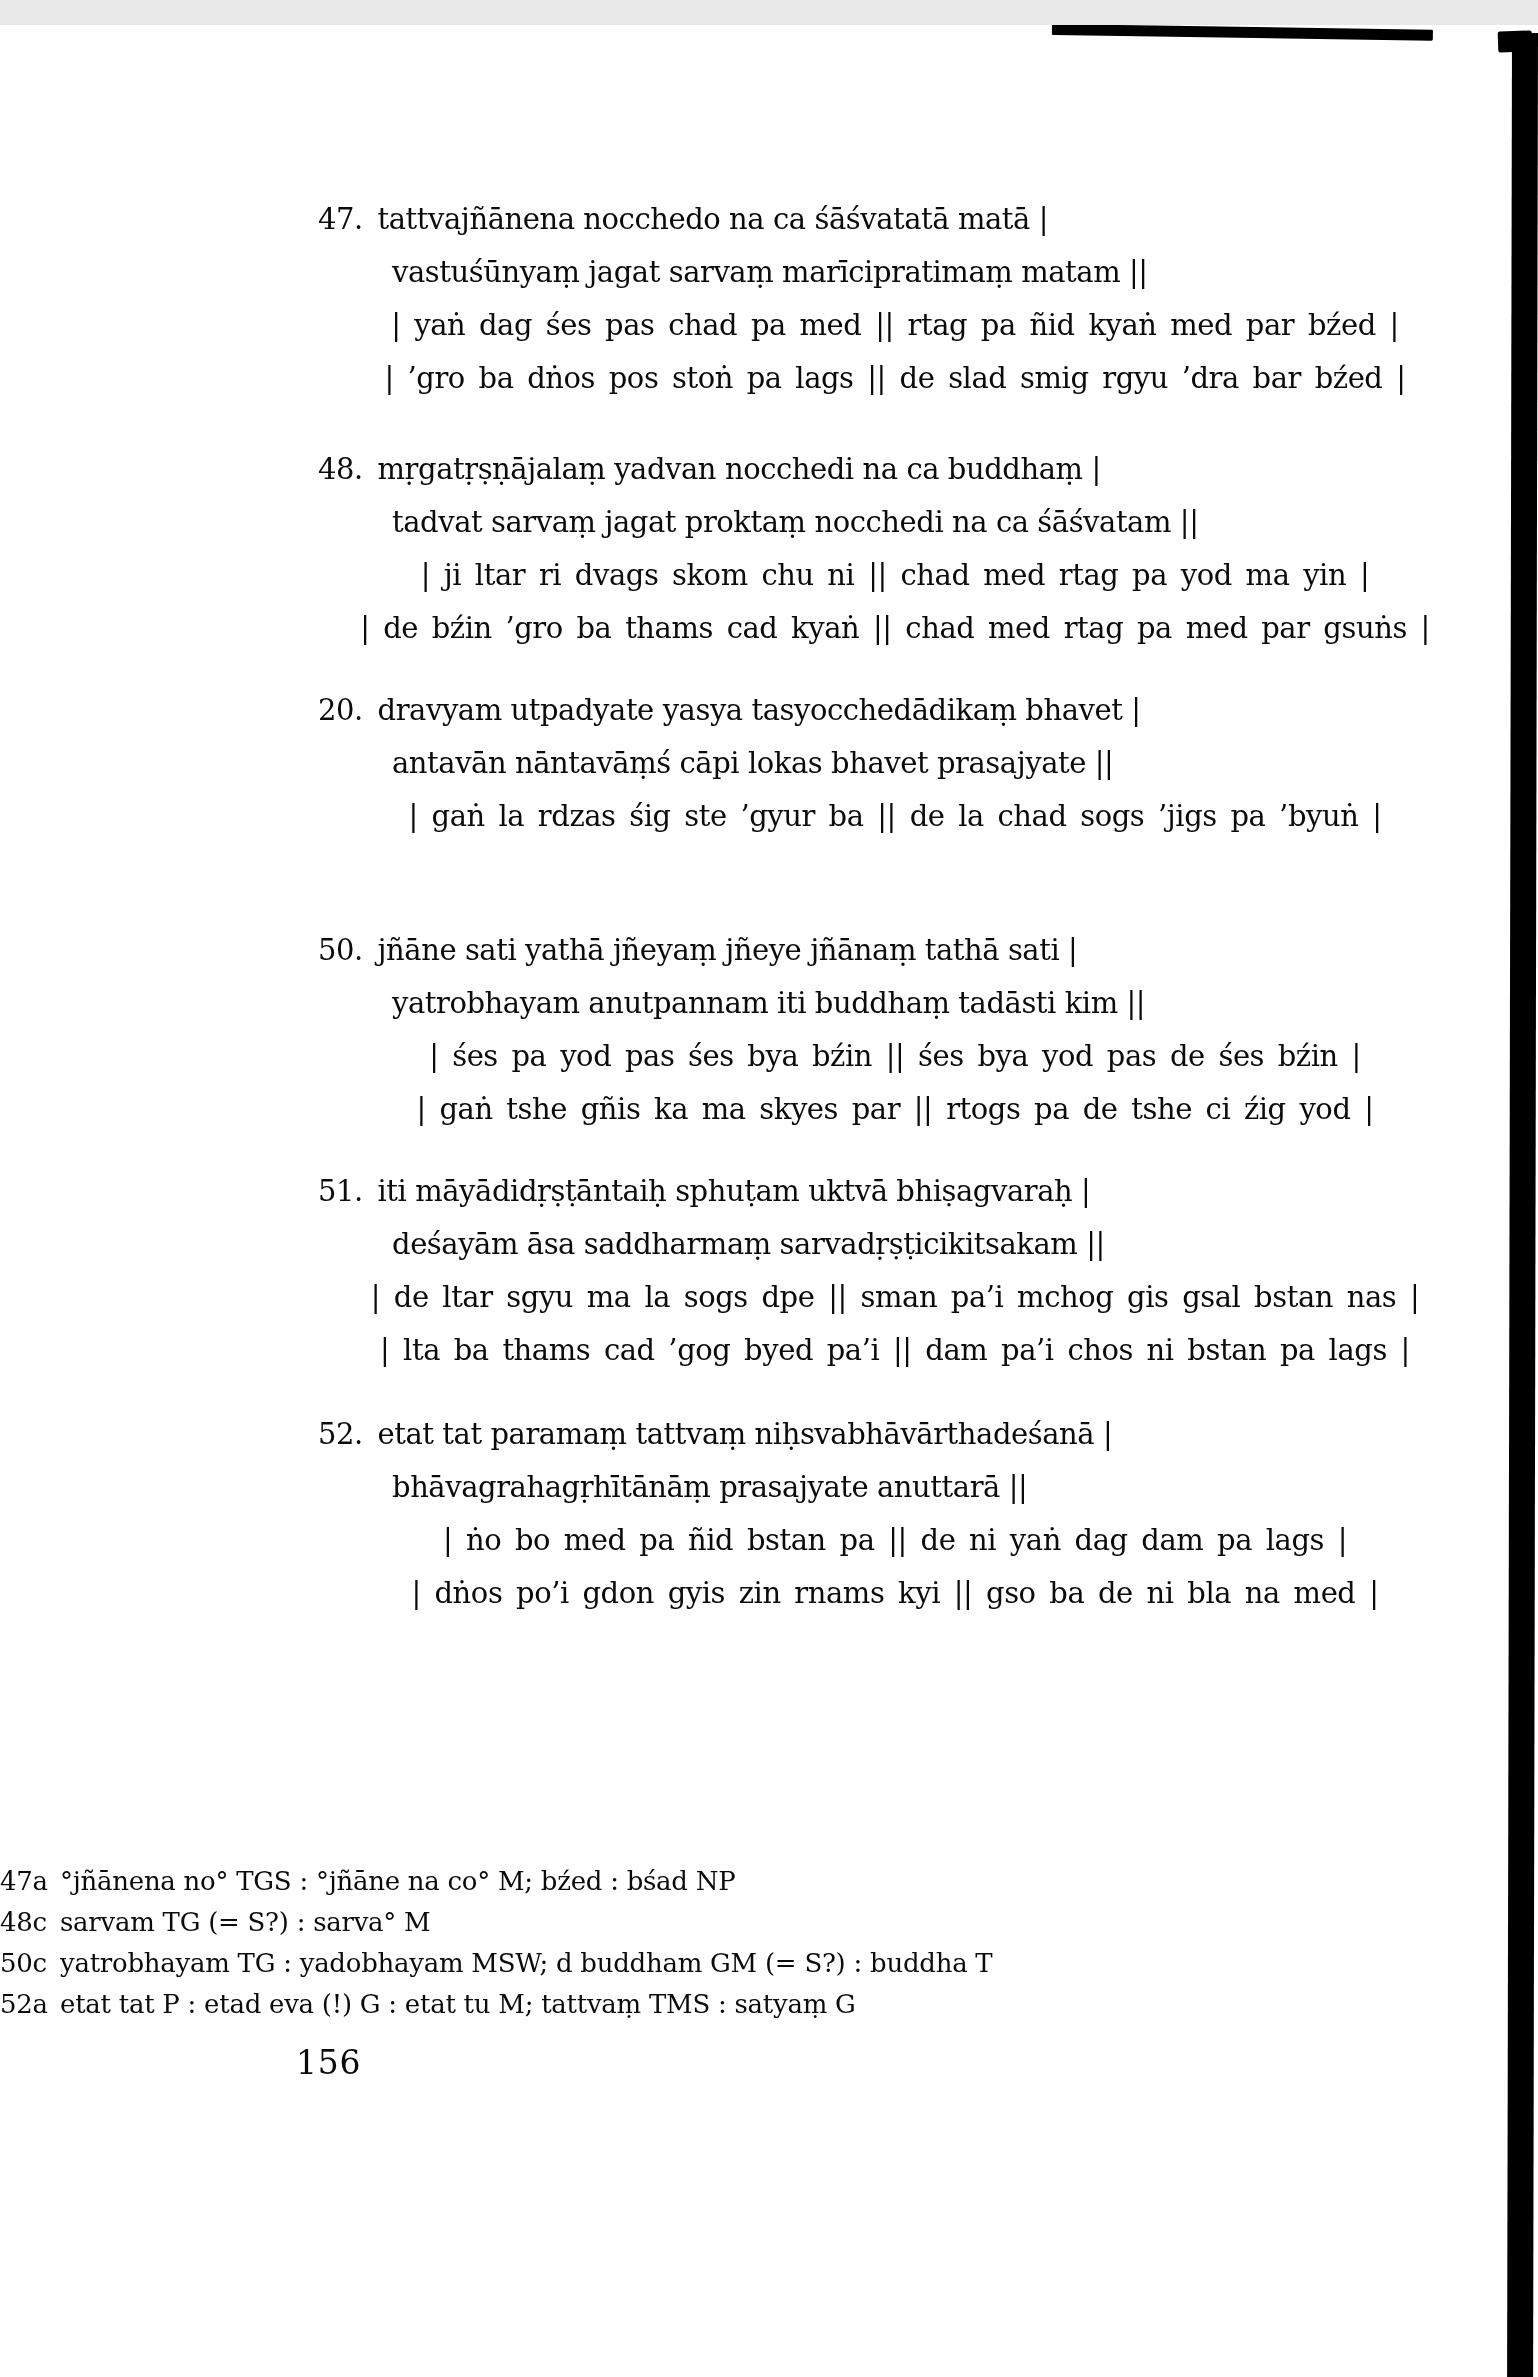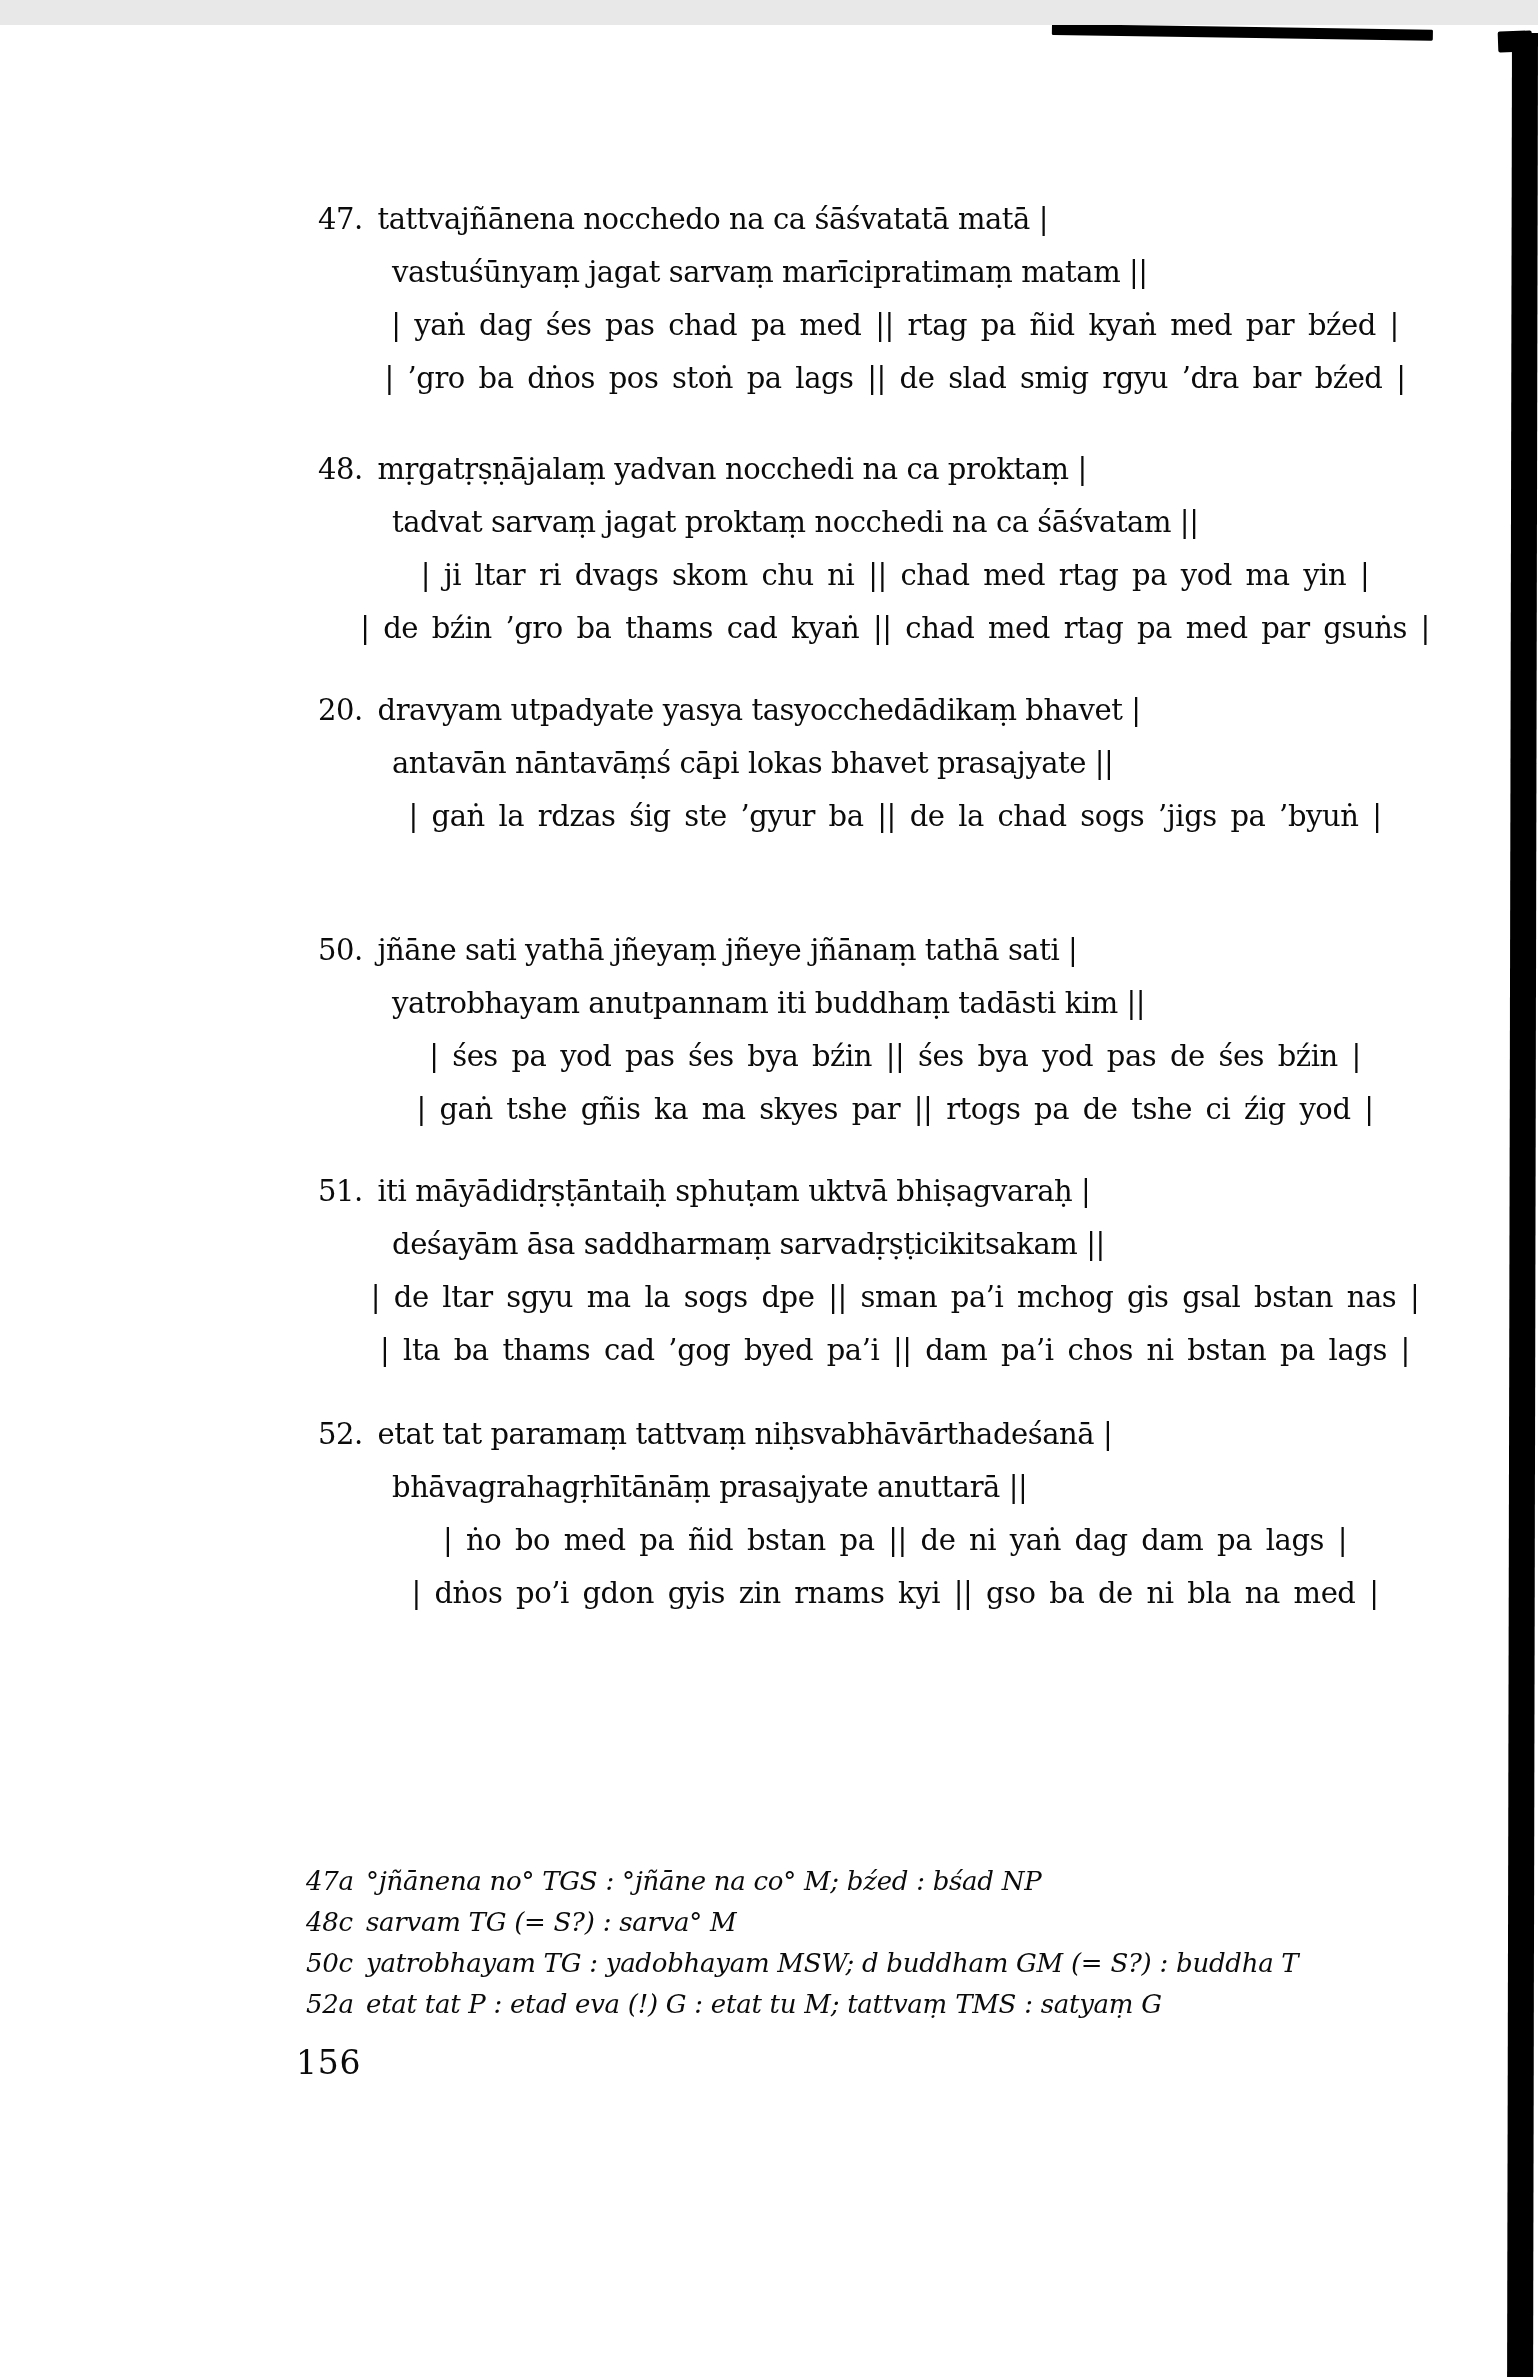--- a/index.html
+++ b/index.html
@@ -41,21 +41,21 @@
   .sa2{padding-left:392px;}
   .tib{padding-left:294px;word-spacing:4.9px;text-align:center;}
   .vnum{display:inline-block;margin-right:14.7px;}
   
   .apparatus{
     position:absolute;left:0;top:1836px;right:42px;
     font-size:26px;line-height:41px;
     letter-spacing:-0.01em;
     white-space:nowrap;
   }
-  .app-line{padding-left:306px;font-style:italic;}
+  .app-line{}
   .app-ref{display:inline-block;min-width:60px;}
   
   .page-number{
     position:absolute;left:296px;top:2018px;
     font-size:33px;letter-spacing:0.7px;
   }
 </style>
 </head>
 <body>
 
@@ -67,21 +67,21 @@
   <div class="scan-sidebar-footblob"></div>
 
   <div class="verse" style="top:168px">
     <div class="sa1"><span class="vnum">47.</span><span>tattvajñānena nocchedo na ca śāśvatatā matā |</span></div>
     <div class="sa2">vastuśūnyaṃ jagat sarvaṃ marīcipratimaṃ matam ||</div>
     <div class="tib">| yaṅ dag śes pas chad pa med || rtag pa ñid kyaṅ med par bźed |</div>
     <div class="tib">| ’gro ba dṅos pos stoṅ pa lags || de slad smig rgyu ’dra bar bźed |</div>
   </div>
 
   <div class="verse" style="top:418px">
-    <div class="sa1"><span class="vnum">48.</span><span>mṛgatṛṣṇājalaṃ yadvan nocchedi na ca proktaṃ |</span></div>
+    <div class="sa1"><span class="vnum">48.</span><span>mṛgatṛṣṇājalaṃ yadvan nocchedi na ca buddhaṃ |</span></div>
     <div class="sa2">tadvat sarvaṃ jagat proktaṃ nocchedi na ca śāśvatam ||</div>
     <div class="tib">| ji ltar ri dvags skom chu ni || chad med rtag pa yod ma yin |</div>
     <div class="tib">| de bźin ’gro ba thams cad kyaṅ || chad med rtag pa med par gsuṅs |</div>
   </div>
 
   <div class="verse" style="top:659px">
     <div class="sa1"><span class="vnum">20.</span><span>dravyam utpadyate yasya tasyocchedādikaṃ bhavet |</span></div>
     <div class="sa2">antavān nāntavāṃś cāpi lokas bhavet prasajyate ||</div>
     <div class="tib">| gaṅ la rdzas śig ste ’gyur ba || de la chad sogs ’jigs pa ’byuṅ |</div>
   </div>

